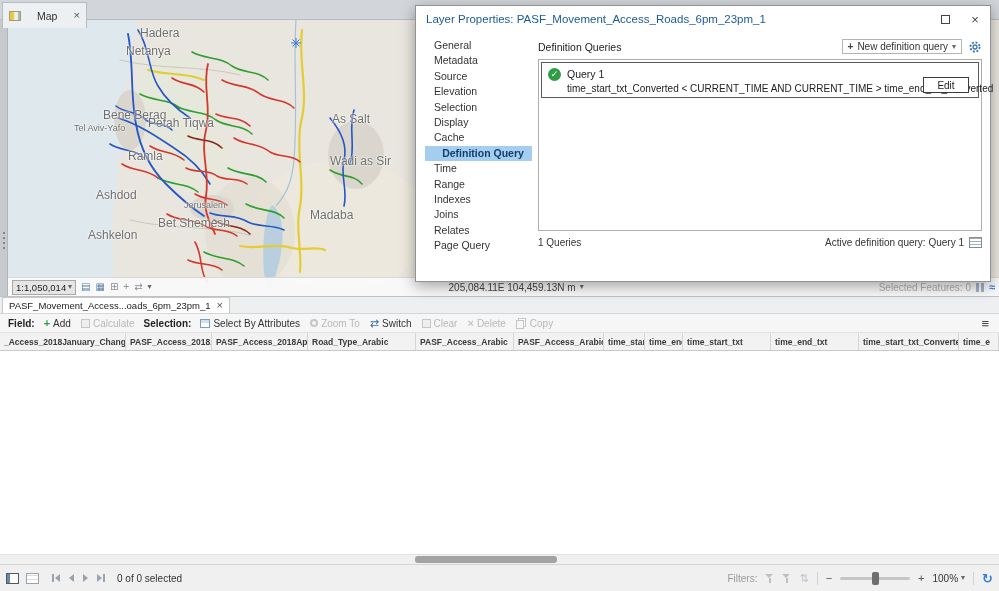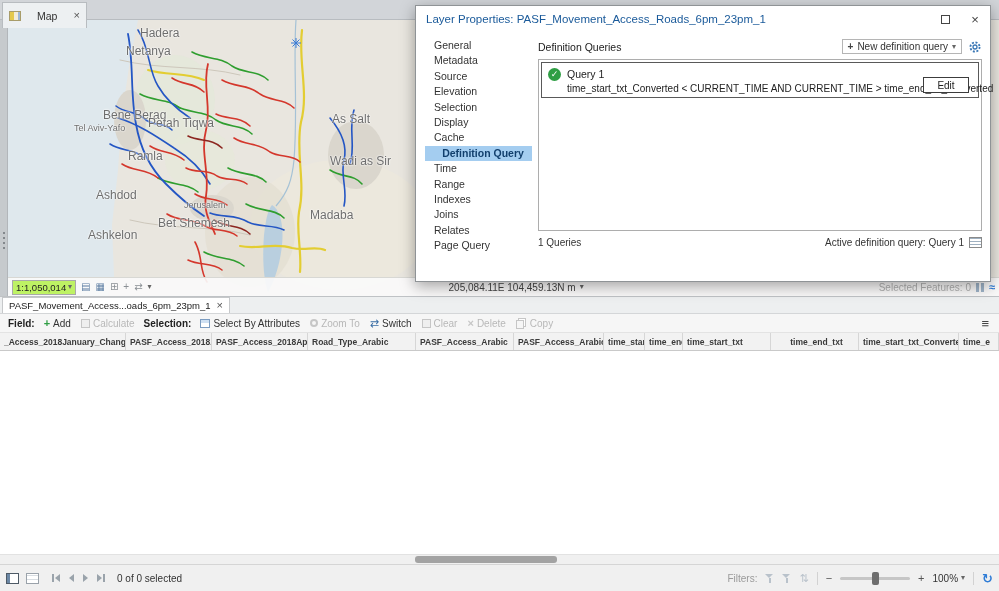--- a/index.html
+++ b/index.html
@@ -14,21 +14,21 @@
   .tab-close { color:#555; font-size:11px; cursor:default; line-height:1; }
 
   
   .map-area { position:absolute; left:0; top:20px; width:999px; height:276px; background:#e9e6df; overflow:hidden; z-index:1; }
   .map-label { position:absolute; color:#6e6e6e; font-size:12px; white-space:nowrap; text-shadow:0 0 2px #fff,0 0 2px #fff; }
   .map-left-strip { position:absolute; left:0; top:20px; width:8px; height:276px; background:#c6cacd; border-right:1px solid #b2b6ba; z-index:2; }
   .grip-dots { position:absolute; left:3px; top:212px; width:2px; height:2px; background:#83888c; box-shadow:0 5px 0 #83888c,0 10px 0 #83888c,0 15px 0 #83888c; }
 
   
   .map-bottombar { position:absolute; left:8px; top:277px; width:991px; height:19px; background:rgba(250,250,250,.92); border-top:1px solid #d8d8d4; display:flex; align-items:center; font-size:10px; color:#333; z-index:4; padding:0 4px; gap:5px; }
-  .scale-box { display:inline-flex; align-items:center; justify-content:space-between; width:64px; height:15px; background:#bef264; border:1px solid #a9a9a9; padding:0 3px; font-size:9.5px; color:#222; }
+  .scale-box { display:inline-flex; align-items:center; justify-content:space-between; width:64px; height:15px; background:#e5e5e5; border:1px solid #a9a9a9; padding:0 3px; font-size:9.5px; color:#222; }
   .dd { color:#666; font-size:8px; line-height:1; }
   .mb-icon { color:#5c7ea3; font-size:10px; line-height:1; }
   .mb-icon.gray { color:#8a8f94; }
   .coords { display:inline-flex; align-items:center; gap:4px; margin-left:292px; color:#444; }
   .sel-feat { margin-left:auto; color:#b0b0b0; }
   .pause-icon { display:inline-flex; gap:2px; }
   .pause-icon i { width:3px; height:9px; background:#9fb4c9; }
   .waves-icon { color:#2e7cd6; font-size:11px; font-weight:bold; line-height:1; }
 
   
@@ -304,21 +304,21 @@
     <div class="table-header">
       <div class="col-header" style="width: 126px;">_Access_2018January_Changes</div>
         <div class="col-header" style="width: 86px;">PASF_Access_2018April</div>
         <div class="col-header" style="width: 96px;">PASF_Access_2018April_Changes</div>
         <div class="col-header" style="width: 108px;">Road_Type_Arabic</div>
         <div class="col-header" style="width: 98px;">PASF_Access_Arabic</div>
         <div class="col-header" style="width: 90px;">PASF_Access_Arabic1</div>
         <div class="col-header" style="width: 41px;">time_start</div>
         <div class="col-header" style="width: 38px;">time_end</div>
         <div class="col-header" style="width: 88px;">time_start_txt</div>
-        <div class="col-header" style="width: 88px; text-align: center;">time_end_txt</div>
+        <div class="col-header" style="width: 88px;">time_end_txt</div>
         <div class="col-header" style="width: 100px;">time_start_txt_Converted</div>
         <div class="col-header" style="width: 40px;">time_e</div>
       <div class="col-filler"></div>
     </div>
     <div class="table-body"></div>
     <div class="h-scrollbar">
       <div class="h-thumb"></div>
     </div>
     <div class="panel-statusbar">
       <span class="icon-table1"></span>

